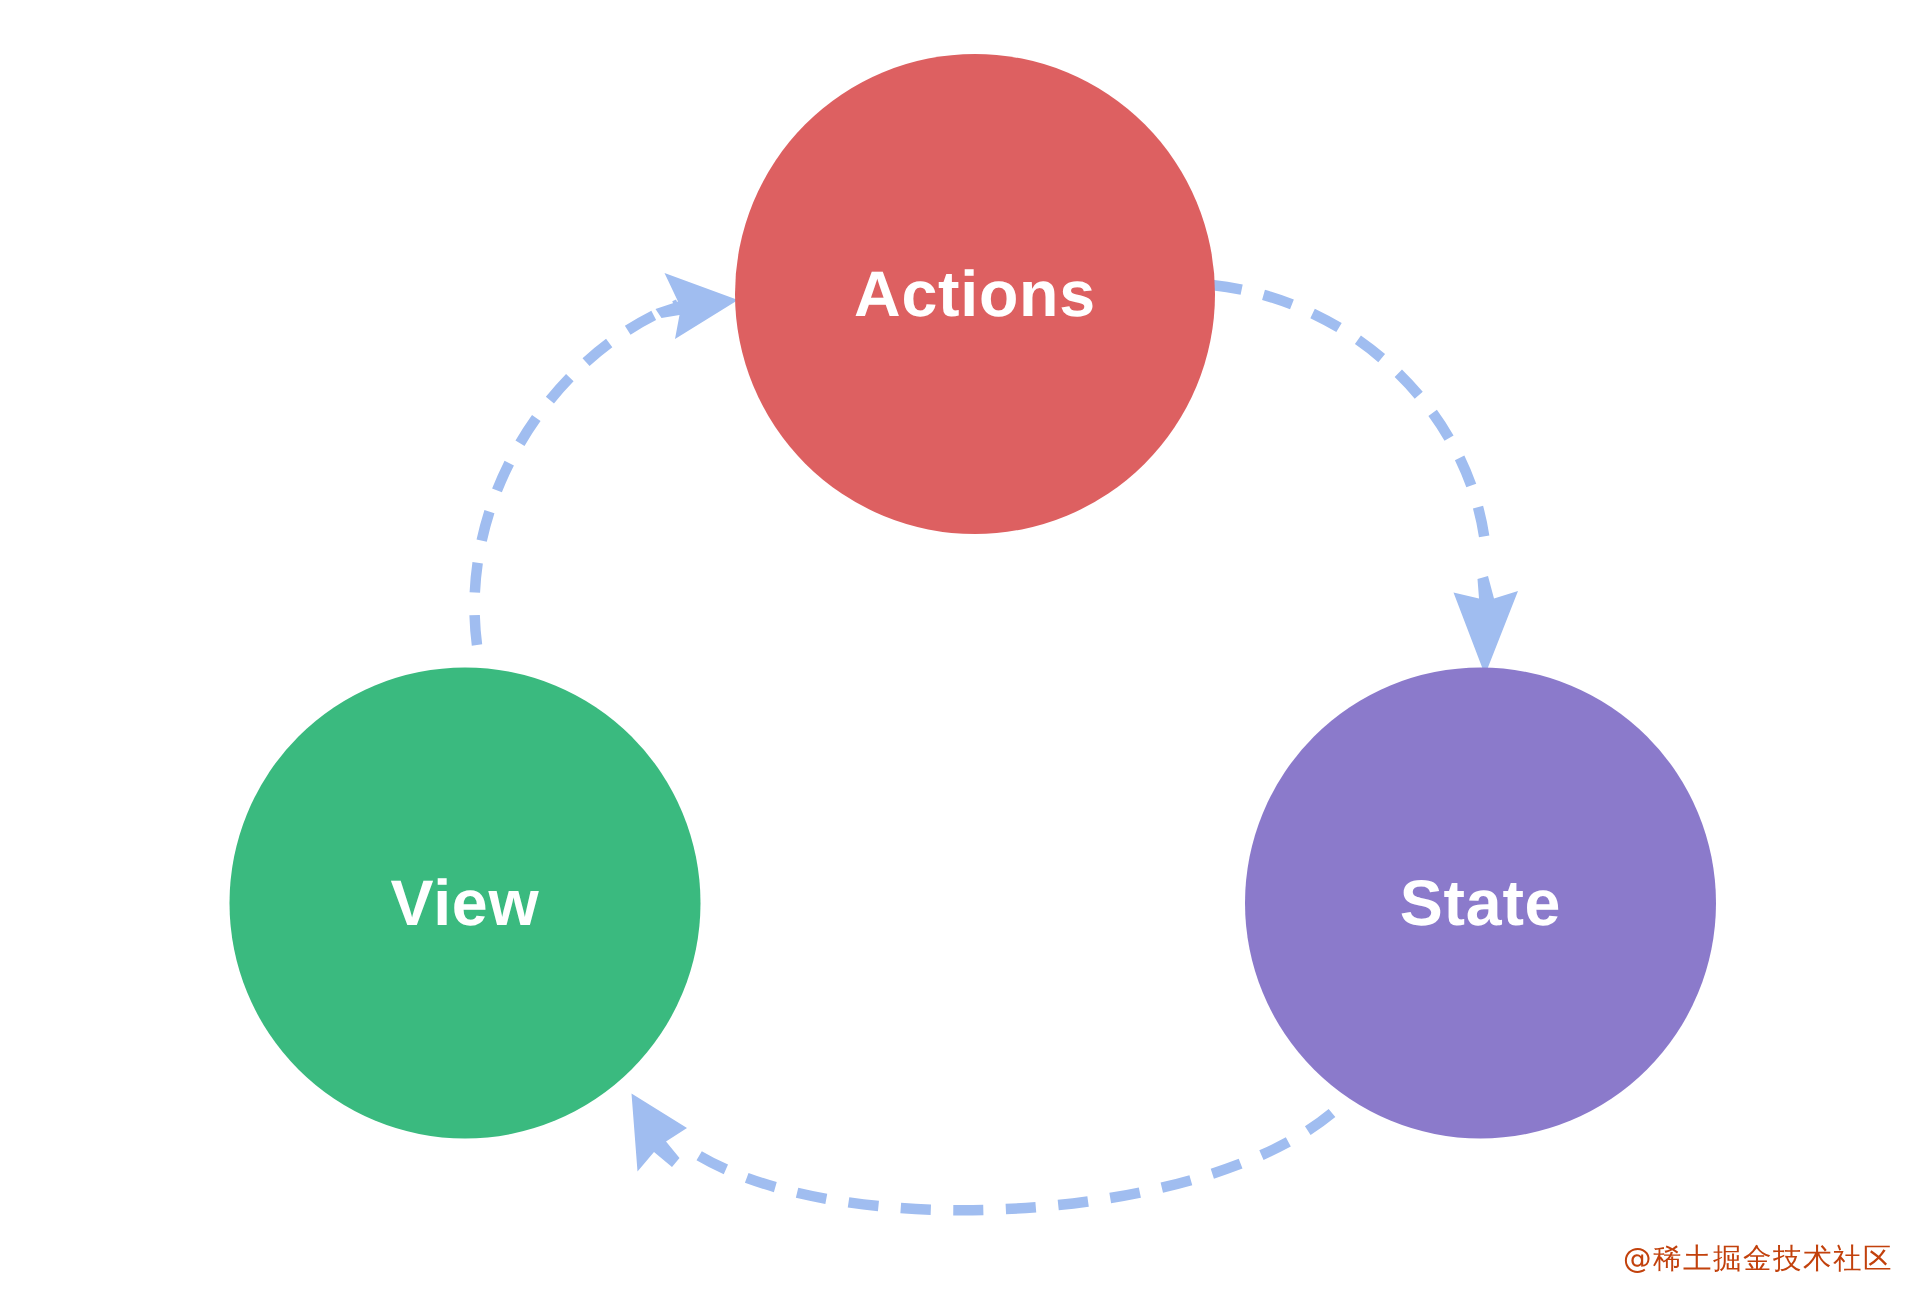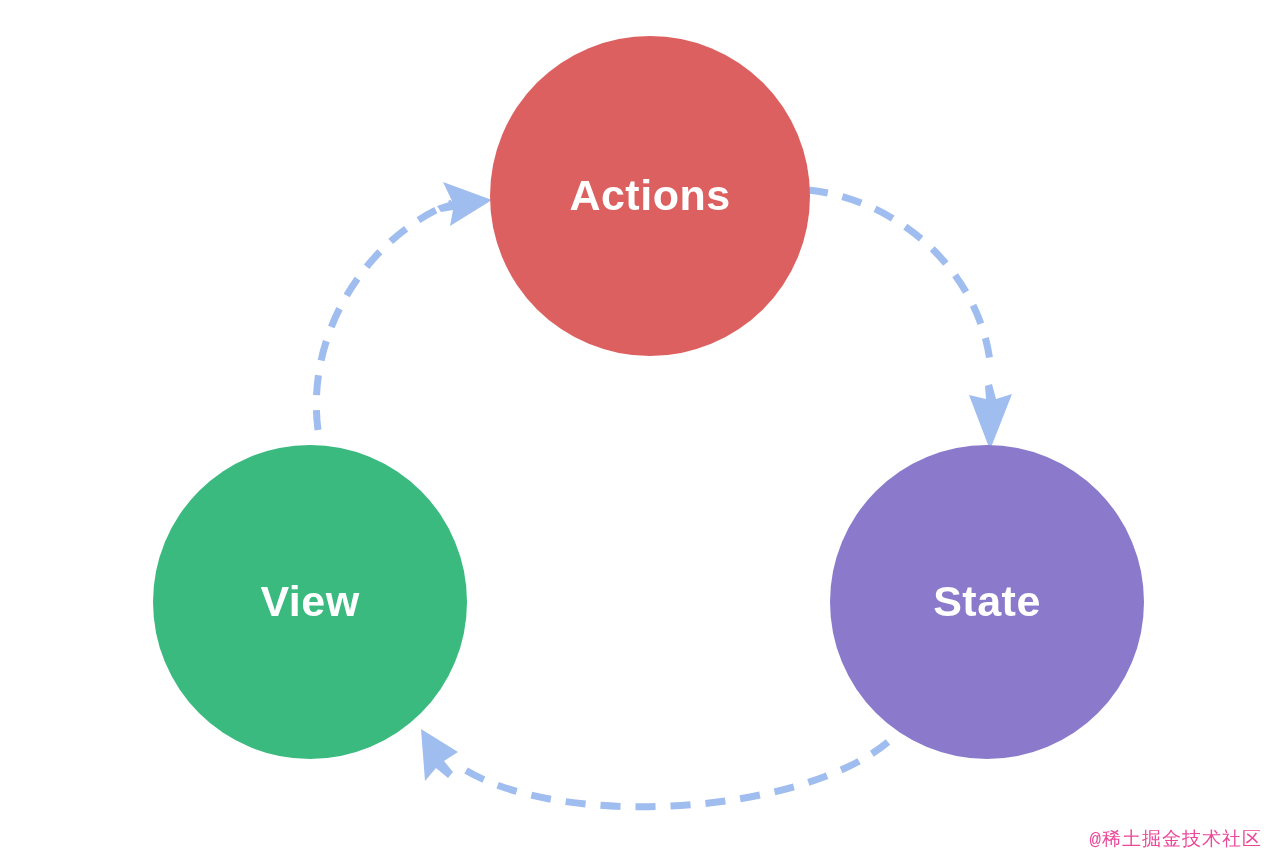--- a/index.html
+++ b/index.html
@@ -82,15 +82,15 @@
       </g>
 
       <g>
         <circle cx="310" cy="602" r="157" fill="#3aba7f"></circle>
         <text class="node-label" x="310" y="605" font-size="43" fill="#ffffff">View</text>
       </g>
 
     </g>
   </svg>
 
-  <div class="watermark" style="color: #ec4899; font-family: Liberation Mono, monospace;">@稀土掘金技术社区</div>
+  <div class="watermark" style="color: #c2410c;">@稀土掘金技术社区</div>
 
 </div>
 
 </body></html>

